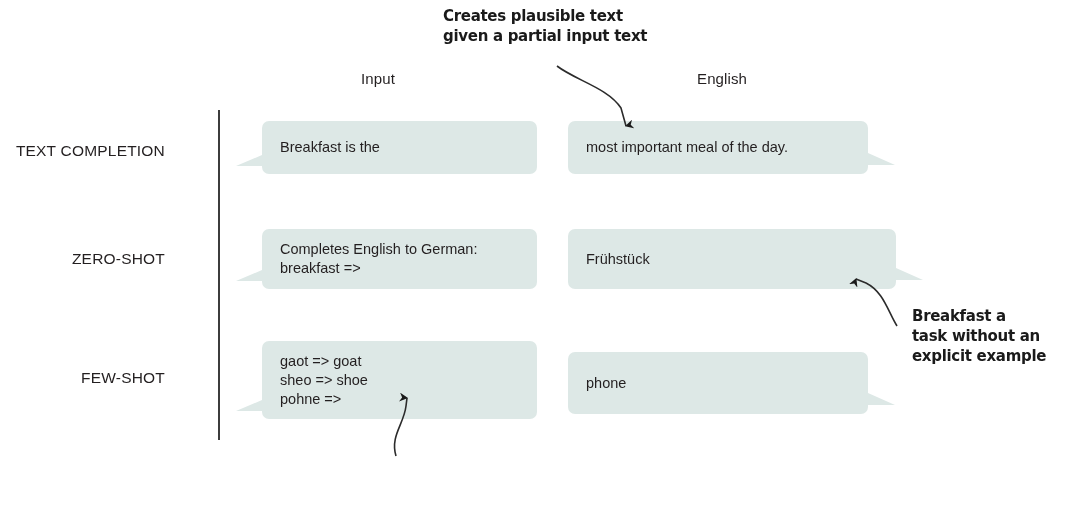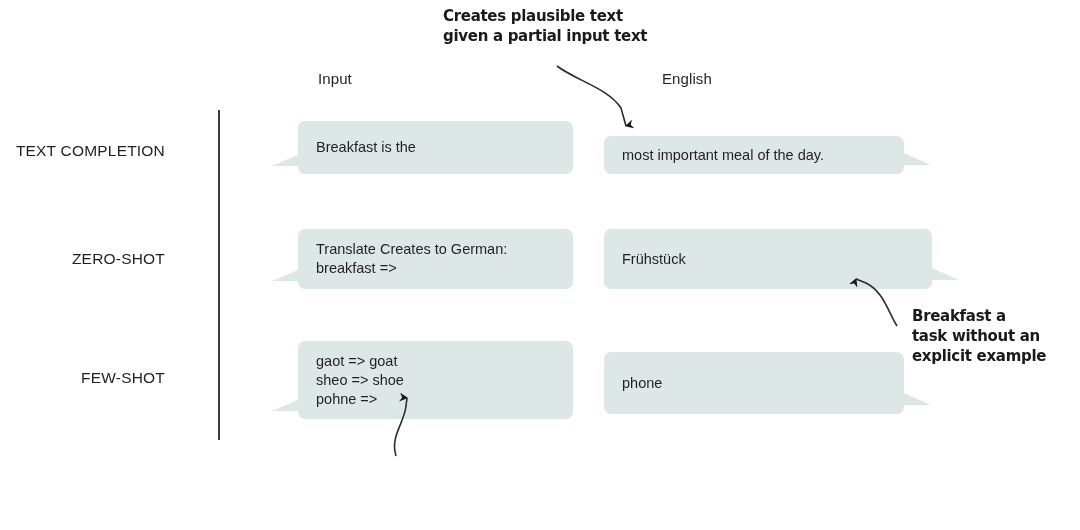--- a/index.html
+++ b/index.html
@@ -16,21 +16,21 @@
     height: 530px;
     background: #ffffff;
     overflow: hidden;
   }
 
   
   .col-header {
     position: absolute;
     font-size: 15px;
     color: #231f20;
-    text-align: left;
+    text-align: center;
     letter-spacing: 0.1px;
     white-space: nowrap;
   }
   #header-input  { left: 318px; top: 70px; width: 120px; }
   #header-output { left: 662px; top: 70px; width: 120px; }
 
   
   .row-label {
     position: absolute;
     font-size: 15.5px;
@@ -61,21 +61,20 @@
     background: #dde8e6;
     border-radius: 7px;
     box-sizing: border-box;
     color: #231f20;
     font-size: 14.5px;
     line-height: 19px;
     padding: 0 18px;
     display: flex;
     flex-direction: column;
     justify-content: center;
-    margin-left: 36px;
   }
   .bubble .line { white-space: pre; }
 
   
   .bubble::after {
     content: "";
     position: absolute;
     width: 0;
     height: 0;
   }
@@ -89,21 +88,21 @@
   .bubble.tail-right::after {
     right: -27px;
     bottom: 9px;
     border-top: 12px solid transparent;
     border-bottom: 0 solid transparent;
     border-left: 27px solid #dde8e6;
   }
 
   
   #bubble-in-1  { left: 262px; top: 121px; width: 275px; height: 53px; }
-  #bubble-out-1 { left: 568px; top: 136px; width: 300px; height: 38px; }
+  #bubble-out-1 { left: 568px; top: 121px; width: 300px; height: 53px; }
   
   #bubble-in-2  { left: 262px; top: 229px; width: 275px; height: 60px; }
   #bubble-out-2 { left: 568px; top: 229px; width: 328px; height: 60px; }
   
   #bubble-in-3  { left: 262px; top: 341px; width: 275px; height: 78px; }
   #bubble-out-3 { left: 568px; top: 352px; width: 300px; height: 62px; }
 
   
   .annotation {
     position: absolute;
@@ -142,21 +141,21 @@
   <div class="row-label" id="label-few-shot">FEW-SHOT</div>
 
   <div class="bubble tail-left" id="bubble-in-1">
     <span class="line">Breakfast is the</span>
   </div>
   <div class="bubble tail-right" id="bubble-out-1">
     <span class="line">most important meal of the day.</span>
   </div>
 
   <div class="bubble tail-left" id="bubble-in-2">
-    <span class="line">Translate Creates to German:</span>
+    <span class="line">Completes English to German:</span>
     <span class="line">breakfast =&gt;</span>
   </div>
   <div class="bubble tail-right" id="bubble-out-2">
     <span class="line">Frühstück</span>
   </div>
 
   <div class="bubble tail-left" id="bubble-in-3">
     <span class="line">gaot =&gt; goat</span>
     <span class="line">sheo =&gt; shoe</span>
     <span class="line">pohne =&gt;</span>

